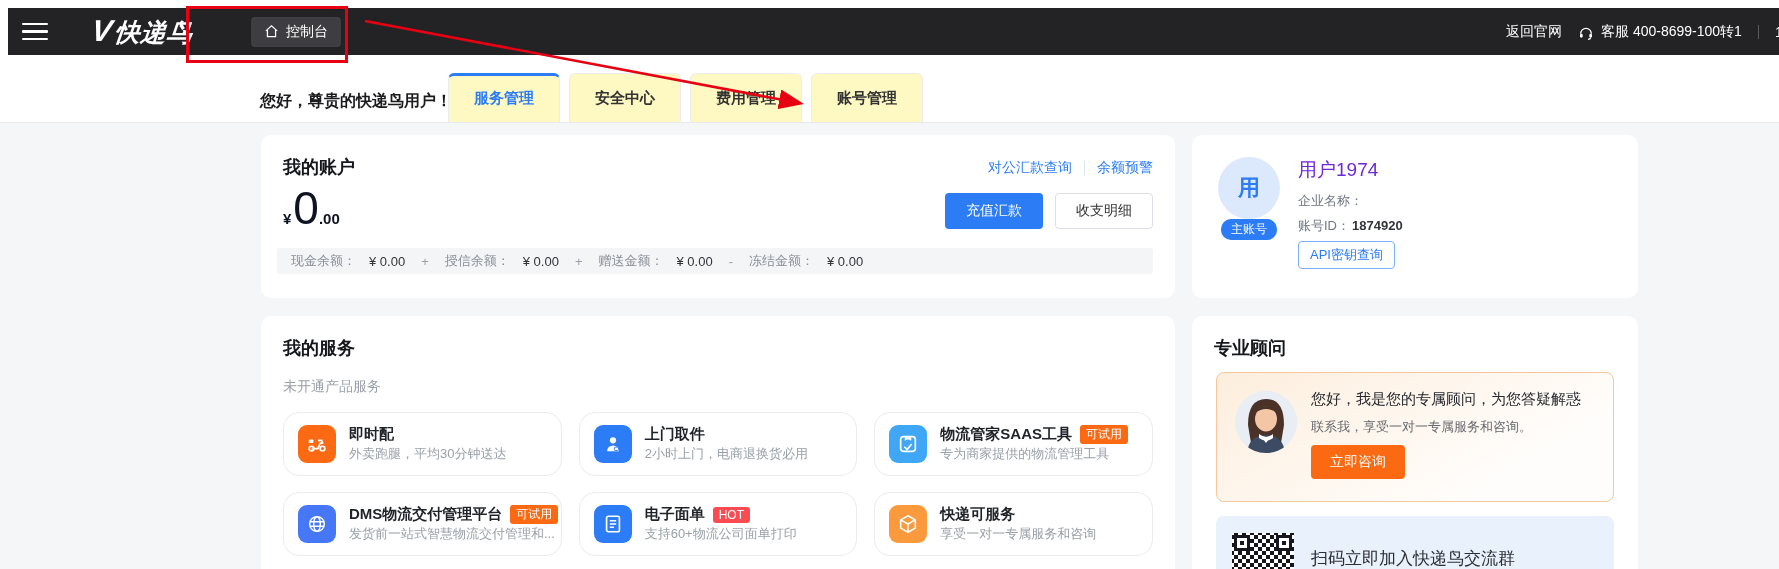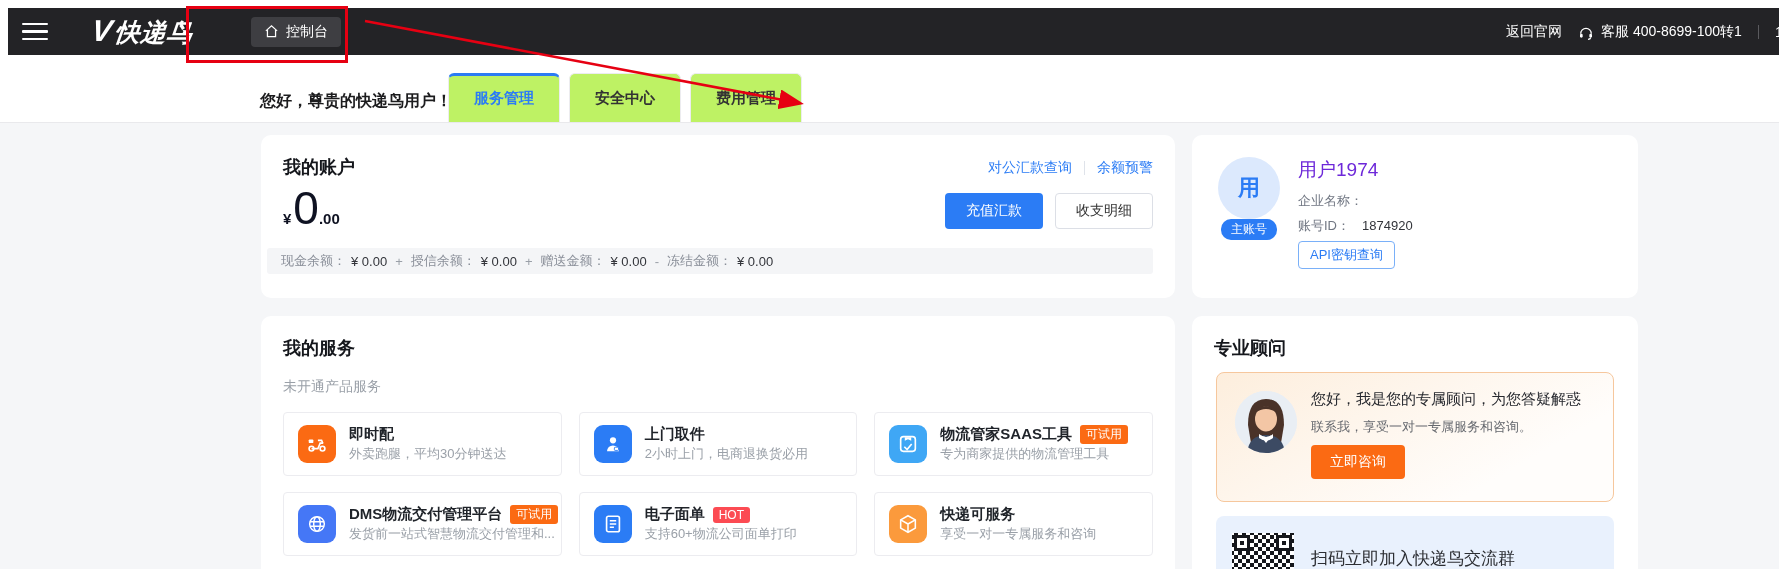--- a/index.html
+++ b/index.html
@@ -21,67 +21,67 @@
   .cs-group { display:flex; align-items:flex-end; gap:7px; cursor:pointer; }
 
   
   .anno-box { position:absolute; left:186px; top:6px; width:162px; height:57px; border:3px solid #e60012; z-index:40; pointer-events:none; }
   .anno-arrow { position:absolute; left:350px; top:8px; width:480px; height:110px; z-index:39; pointer-events:none; }
 
   
   .tabrow { position:absolute; left:0; top:55px; width:100%; height:68px; background:#fff; border-bottom:1px solid #e9e9ec; z-index:5; }
   .greeting { position:absolute; left:260px; top:36px; font-size:16px; font-weight:700; color:#1c1c1e; }
   .tabs { position:absolute; left:448px; bottom:0; display:flex; gap:9px; }
-  .tab { height:49px; line-height:47px; padding:0 25px; background:#bef264; border:1px solid #ececef; border-bottom:none; border-radius:6px 6px 0 0; font-size:15px; font-weight:700; color:#333; cursor:pointer; }
+  .tab { height:49px; line-height:47px; padding:0 25px; background:#fef9c3; border:1px solid #ececef; border-bottom:none; border-radius:6px 6px 0 0; font-size:15px; font-weight:700; color:#333; cursor:pointer; }
   .tab.active { border-top:3px solid #2b7cf5; line-height:44px; color:#2b7cf5; }
 
   
   .content { position:absolute; left:0; top:123px; width:100%; height:446px; background:#f5f6f8; }
   .card { position:absolute; background:#fff; border-radius:10px; }
 
   
   .account-card { left:261px; top:12px; width:914px; height:163px; }
   .card-h { position:absolute; left:22px; top:20px; font-size:18px; font-weight:700; color:#15171c; }
   .acc-links { position:absolute; right:22px; top:24px; display:flex; align-items:center; gap:12px; font-size:14px; color:#2b7cf5; }
   .acc-links .vdiv { width:1px; height:14px; background:#dfe3ea; }
   .acc-links a { color:#2b7cf5; text-decoration:none; cursor:pointer; }
   .balance { position:absolute; left:22px; top:50px; display:flex; align-items:baseline; color:#0f1222; }
   .balance .cur { font-size:15px; font-weight:600; margin-right:2px; }
   .balance .int { font-size:46px; font-weight:500; line-height:1; }
   .balance .dec { font-size:15px; font-weight:600; }
   .acc-actions { position:absolute; right:22px; top:58px; display:flex; gap:12px; }
   .btn { border-radius:4px; font-size:14px; padding:8px 20px; cursor:pointer; border:1px solid transparent; }
   .btn-primary { background:#2b7cf5; color:#fff; }
   .btn-plain { background:#fff; border-color:#dcdfe6; color:#333; }
-  .balance-bar { position:absolute; left:6px; right:22px; bottom:24px; height:26px; background:#f4f5f7; border-radius:3px; display:flex; align-items:center; padding:0 14px; font-size:13px; gap:5px; white-space:nowrap; }
+  .balance-bar { position:absolute; left:16px; right:22px; bottom:24px; height:26px; background:#f4f5f7; border-radius:3px; display:flex; align-items:center; padding:0 14px; font-size:13px; gap:13px; white-space:nowrap; }
   .balance-bar .lb { color:#8a8f99; }
   .balance-bar .val { color:#32343a; }
   .balance-bar .op { color:#9aa0a8; padding:0 3px; }
 
   
   .services-card { left:261px; top:193px; width:914px; height:300px; }
   .svc-sub { position:absolute; left:22px; top:62px; font-size:14px; color:#9aa0a8; }
   .svc-grid { position:absolute; left:22px; right:22px; top:96px; display:grid; grid-template-columns:repeat(3,1fr); column-gap:17px; row-gap:16px; }
-  .svc-item { height:64px; border:1px solid #ececf0; border-radius:4px; background:#fff; display:flex; align-items:center; padding:0 14px; gap:13px; cursor:pointer; overflow:hidden; }
+  .svc-item { height:64px; border:1px solid #ececf0; border-radius:16px; background:#fff; display:flex; align-items:center; padding:0 14px; gap:13px; cursor:pointer; overflow:hidden; }
   .svc-ic { flex:0 0 38px; width:38px; height:38px; border-radius:9px; display:flex; align-items:center; justify-content:center; }
   .svc-tx { min-width:0; }
   .svc-title-row { display:flex; align-items:center; }
   .svc-title { font-size:15px; font-weight:700; color:#1f2329; white-space:nowrap; }
   .svc-badge { margin-left:8px; font-size:12px; color:#fff; border-radius:3px; padding:1px 6px; white-space:nowrap; }
   .svc-desc { margin-top:4px; font-size:13px; color:#9aa0a8; white-space:nowrap; overflow:hidden; text-overflow:ellipsis; }
 
   
   .user-card { left:1192px; top:12px; width:446px; height:163px; }
   .avatar-wrap { position:absolute; left:26px; top:22px; width:62px; text-align:center; }
   .avatar { width:62px; height:62px; border-radius:50%; background:#dce9fd; display:flex; align-items:center; justify-content:center; font-size:22px; font-weight:700; color:#2b7cf5; }
   .role-pill { position:relative; margin-top:-14px; display:inline-block; background:#2b7cf5; color:#fff; font-size:12px; border-radius:10px; padding:2px 10px; }
   .u-name { position:absolute; left:106px; top:22px; font-size:19px; color:#6d28d9; }
   .u-company { position:absolute; left:106px; top:57px; font-size:13px; color:#707682; }
   .u-id { position:absolute; left:106px; top:82px; font-size:13px; color:#707682; }
-  .u-id .val { color:#32343a; margin-left:12px; }
+  .u-id .val { color:#32343a; margin-left:2px;font-weight:bold; }
   .api-btn { position:absolute; left:106px; top:106px; font-size:13px; color:#2b7cf5; background:#fff; border:1px solid #7ab0f8; border-radius:4px; padding:4px 11px; cursor:pointer; }
 
   
   .advisor-card { left:1192px; top:193px; width:446px; height:300px; }
   .promo-box { position:absolute; left:24px; right:24px; top:56px; height:130px; border:1px solid #f6c79d; border-radius:8px; background:linear-gradient(150deg,#fdeedd 0%,#fffdfb 75%); }
   .adv-photo { position:absolute; left:18px; top:18px; width:62px; height:62px; border-radius:50%; overflow:hidden; background:#e8eef5; }
   .adv-line1 { position:absolute; left:94px; top:17px; font-size:15px; color:#26282e; white-space:nowrap; }
   .adv-line2 { position:absolute; left:94px; top:45px; font-size:13px; color:#66696f; white-space:nowrap; }
   .consult-btn { position:absolute; left:94px; top:72px; background:#fb6a13; color:#fff; font-size:14px; border:none; border-radius:4px; padding:8px 19px; cursor:pointer; }
   .qr-box { position:absolute; left:24px; right:24px; top:200px; height:110px; background:#e9f1fd; border-radius:8px; display:flex; align-items:flex-start; padding:17px 16px 0 16px; gap:17px; }
@@ -142,20 +142,21 @@
       </defs>
     <line x1="15" y1="13" x2="449" y2="95" stroke="#e60012" stroke-width="2.5" marker-end="url(#ah)"></line>
   </svg>
 
   <div class="tabrow">
     <div class="greeting">您好，尊贵的快递鸟用户！</div>
     <div class="tabs">
       <div class="tab active">服务管理</div>
       <div class="tab">安全中心</div>
       <div class="tab">费用管理</div>
+      <div class="tab">账号管理</div>
     </div>
   </div>
 
   <div class="content">
 
     <div class="card account-card">
       <div class="card-h">我的账户</div>
       <div class="acc-links">
         <a>对公汇款查询</a>
         <span class="vdiv"></span>

